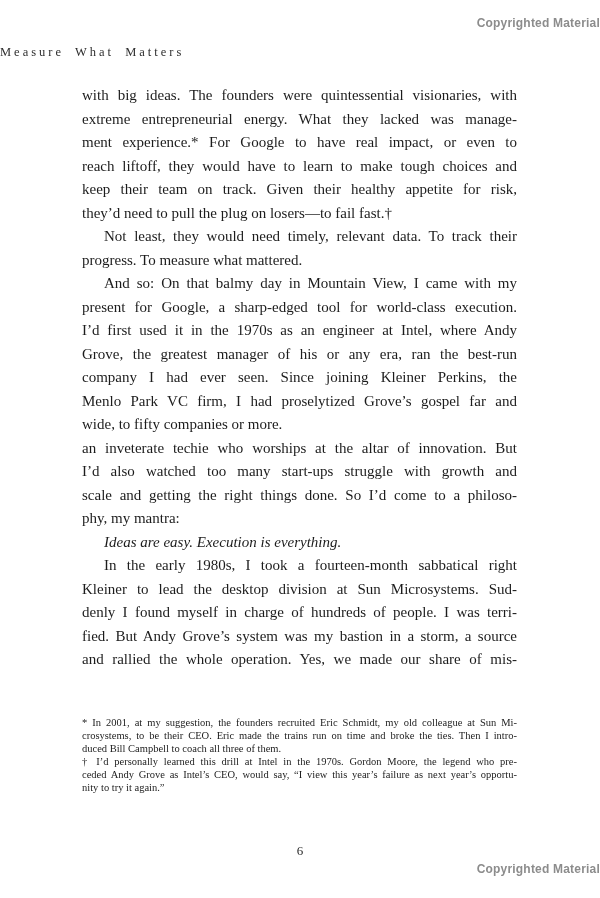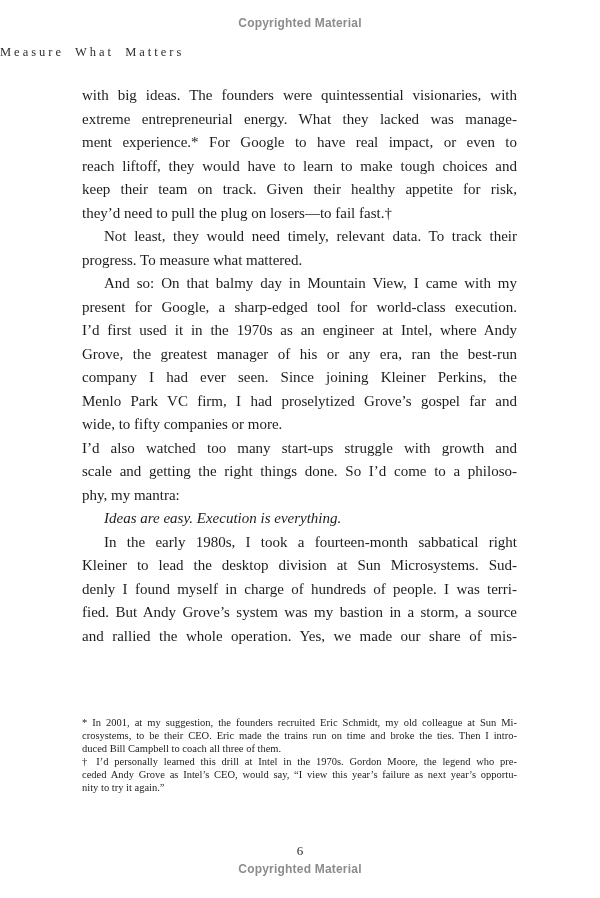--- a/index.html
+++ b/index.html
@@ -8,21 +8,21 @@
     width: 600px;
     height: 898px;
     background: #ffffff;
     overflow: hidden;
     font-family: "Liberation Serif", "DejaVu Serif", serif;
     color: #1c1c1c;
   }
   .copyright {
     position: absolute;
     left: 0; width: 100%;
-    text-align: center;
+    text-align: right;
     font-family: "Liberation Sans", "DejaVu Sans", sans-serif;
     font-weight: bold;
     font-size: 12px;
     color: #8c8c8c;
     letter-spacing: 0.2px;
   }
   .copyright.top { top: 16px; }
   .copyright.bottom { top: 862px; }
   .running-header {
     position: absolute;
@@ -89,20 +89,21 @@
       <div class="ln last">they’d need to pull the plug on losers—to fail fast.†</div>
       <div class="ln indent">Not least, they would need timely, relevant data. To track their</div>
       <div class="ln last">progress. To measure what mattered.</div>
       <div class="ln indent">And so: On that balmy day in Mountain View, I came with my</div>
       <div class="ln">present for Google, a sharp-edged tool for world-class execution.</div>
       <div class="ln">I’d first used it in the 1970s as an engineer at Intel, where Andy</div>
       <div class="ln">Grove, the greatest manager of his or any era, ran the best-run</div>
       <div class="ln">company I had ever seen. Since joining Kleiner Perkins, the</div>
       <div class="ln">Menlo Park VC firm, I had proselytized Grove’s gospel far and</div>
       <div class="ln last">wide, to fifty companies or more.</div>
+      <div class="ln">an inveterate techie who worships at the altar of innovation. But</div>
       <div class="ln">I’d also watched too many start-ups struggle with growth and</div>
       <div class="ln">scale and getting the right things done. So I’d come to a philoso-</div>
       <div class="ln last">phy, my mantra:</div>
       <div class="ln indent italic last">Ideas are easy. Execution is everything.</div>
       <div class="ln indent">In the early 1980s, I took a fourteen-month sabbatical right</div>
       <div class="ln">Kleiner to lead the desktop division at Sun Microsystems. Sud-</div>
       <div class="ln">denly I found myself in charge of hundreds of people. I was terri-</div>
       <div class="ln">fied. But Andy Grove’s system was my bastion in a storm, a source</div>
       <div class="ln">and rallied the whole operation. Yes, we made our share of mis-</div>
     </div>

